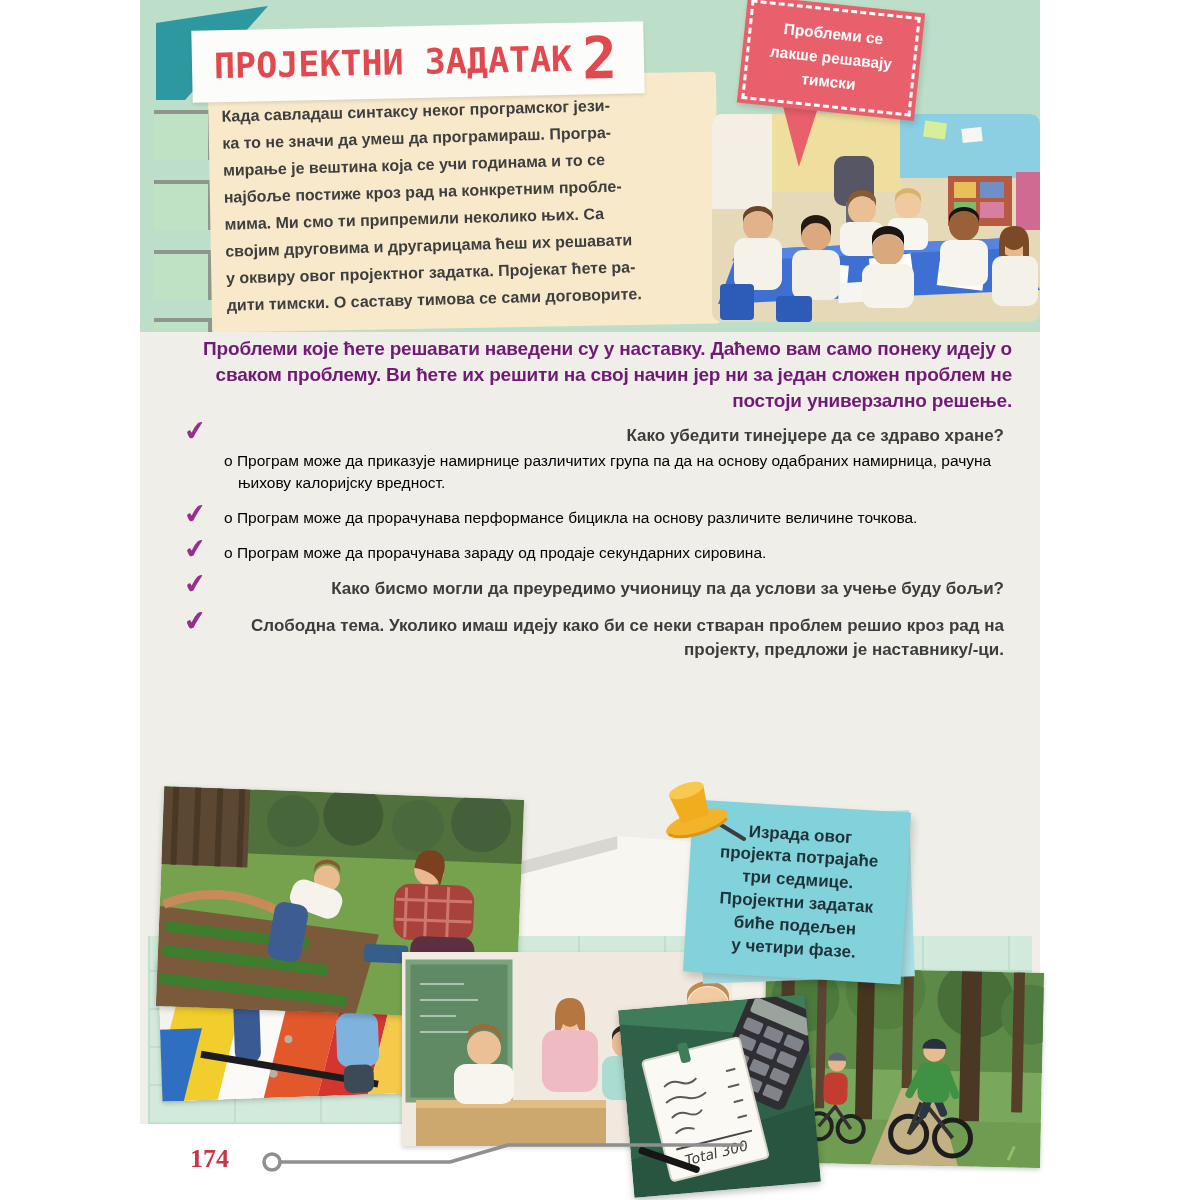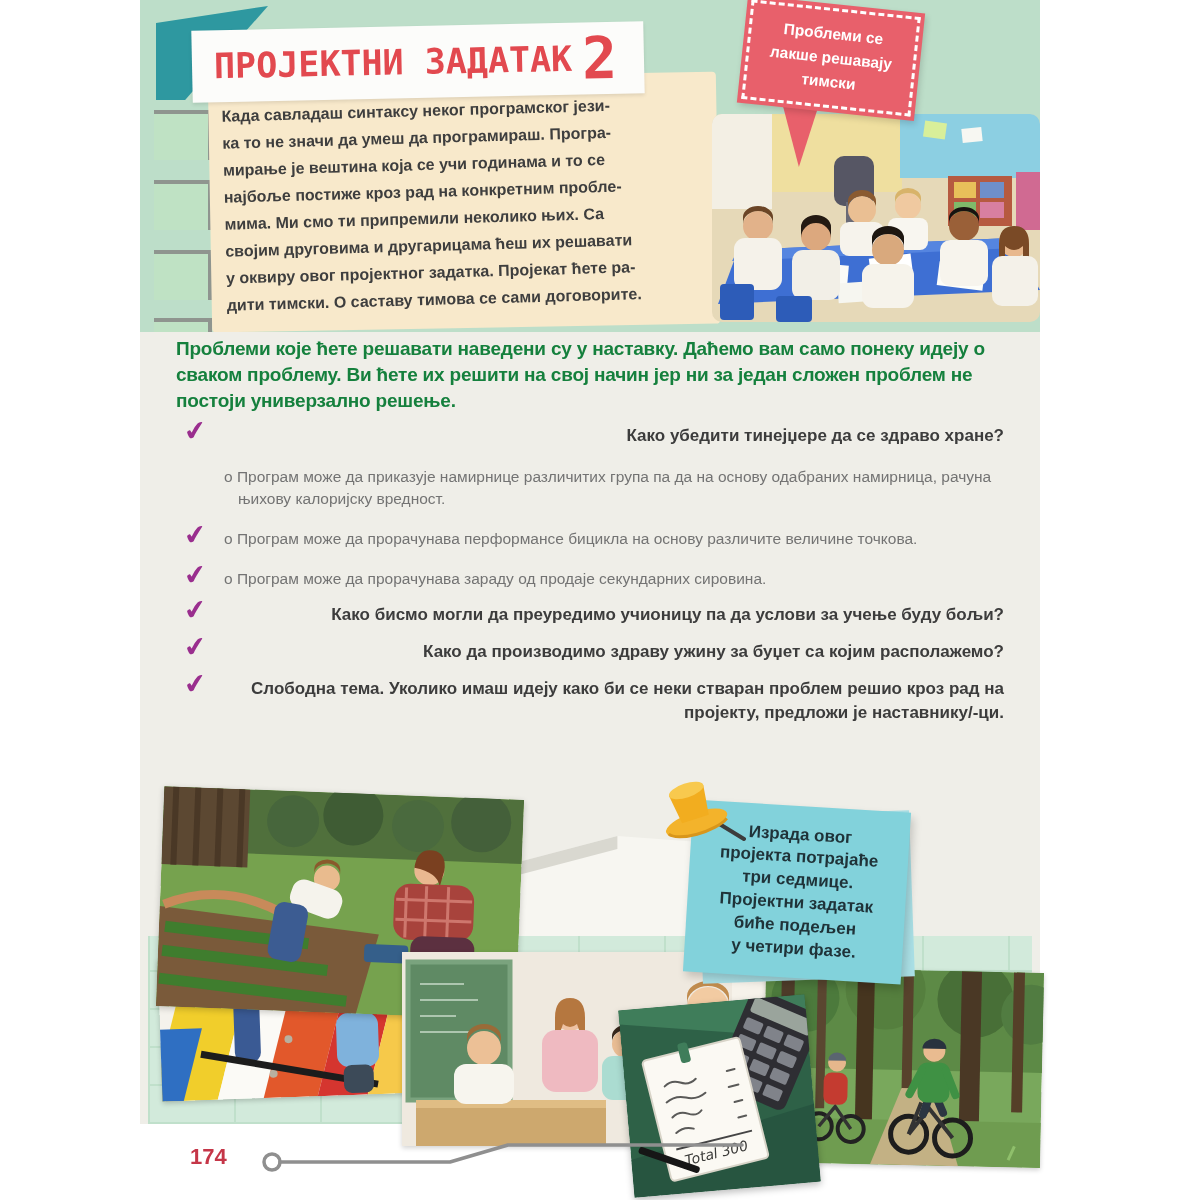--- a/index.html
+++ b/index.html
@@ -35,28 +35,28 @@
   .bubble-tail{position:absolute;left:636px;top:102px;width:0;height:0;
     border-left:28px solid transparent;border-right:10px solid transparent;
     border-top:64px solid #e8606b;transform:rotate(9deg);}
 
   .photo{position:absolute;overflow:hidden;}
   .photo svg{display:block;width:100%;height:100%;}
   .classroom-photo{left:572px;top:114px;width:328px;height:208px;border-radius:10px;}
 
   
   .content-bg{position:absolute;left:0;top:332px;width:900px;height:792px;background:#efeee8;}
-  .lead{position:absolute;left:36px;top:336px;width:836px;text-align:left;
-    color:#15803d;font-weight:bold;font-size:19px;line-height:26px;white-space:pre-line;letter-spacing:-0.2px;}
+  .lead{position:absolute;left:36px;top:336px;width:836px;text-align:right;
+    color:#701a75;font-weight:bold;font-size:19px;line-height:26px;white-space:pre-line;letter-spacing:-0.2px;}
   .checklist{position:absolute;left:44px;top:424px;width:820px;}
   .check-item{position:relative;padding-left:40px;margin-bottom:13px;}
   .check-icon{position:absolute;left:0;top:-6px;font-size:27px;color:#9a2e8e;
     transform:rotate(-8deg);line-height:1;}
   .check-heading{font-size:17px;font-weight:bold;color:#3c3c3c;line-height:24px;text-align:right;}
-  .check-detail{font-size:15.5px;color:#737373;line-height:22px;margin-top:18px;
+  .check-detail{font-size:15.5px;color:#000000;line-height:22px;margin-top:2px;
     padding-left:14px;text-indent:-14px;}
 
   
   .roof-white{position:absolute;left:170px;top:836px;width:530px;height:130px;background:#f7f6f1;
     clip-path:polygon(0 62%,58% 0,78% 6%,100% 28%,100% 100%,0 100%);}
   .roof-edge{position:absolute;left:170px;top:836px;width:530px;height:130px;
     clip-path:polygon(0 62%,58% 0,58% 10%,2% 70%);background:#d9d8d0;}
   .tile-wall{position:absolute;left:8px;top:936px;width:884px;height:188px;background:#d2eadb;
     background-image:repeating-linear-gradient(0deg,#c0e0cb 0 2px,transparent 2px 38px),
                      repeating-linear-gradient(90deg,#c0e0cb 0 2px,transparent 2px 86px);}
@@ -74,21 +74,21 @@
   .sticky-back{position:absolute;left:560px;top:814px;width:212px;height:166px;background:#a9dfe5;
     transform:rotate(-2deg);}
   .sticky-note{position:absolute;left:548px;top:806px;width:218px;height:172px;background:#82d2db;
     transform:rotate(3.5deg);box-shadow:3px 5px 8px rgba(0,0,0,.18);
     display:flex;align-items:center;justify-content:center;}
   .sticky-text{font-size:17px;font-weight:bold;color:#1f3238;line-height:1.34;
     text-align:center;white-space:pre-line;}
   .pushpin{position:absolute;left:510px;top:766px;width:96px;height:96px;}
 
   
-  .page-number{position:absolute;left:50px;top:1144px;font-size:22px;font-weight:bold;color:#c53648;}
+  .page-number{position:absolute;left:50px;top:1144px;font-size:26px;font-weight:bold;color:#c53648;font-family:Liberation Serif, serif;}
   .footer-line{position:absolute;left:120px;top:1136px;width:486px;height:36px;}
 </style>
 </head>
 <body>
 
 <div class="page">
 
   <div class="top-band"></div>
   <div class="teal-corner"></div>
 
@@ -136,21 +136,20 @@
     <div class="check-item">
       <span class="check-icon">✔</span>
       <div class="check-detail">о Програм може да прорачунава зараду од продаје секундарних сировина.</div>
     </div>
     <div class="check-item">
       <span class="check-icon">✔</span>
       <div class="check-heading">Како бисмо могли да преуредимо учионицу па да услови за учење буду бољи?</div>
     </div>
     <div class="check-item">
       <span class="check-icon">✔</span>
-      <div class="check-heading">Како да производимо здраву ужину за буџет са којим располажемо?</div>
     </div>
     <div class="check-item">
       <span class="check-icon">✔</span>
       <div class="check-heading">Слободна тема. Уколико имаш идеју како би се неки стваран проблем решио кроз рад на пројекту, предложи је наставнику/-ци.</div>
     </div>
   </div>
 
   <div class="photo climbing-photo">
     <svg viewBox="0 0 268 142" preserveAspectRatio="none">
       <rect width="268" height="142" fill="#f4f2ec"></rect>

